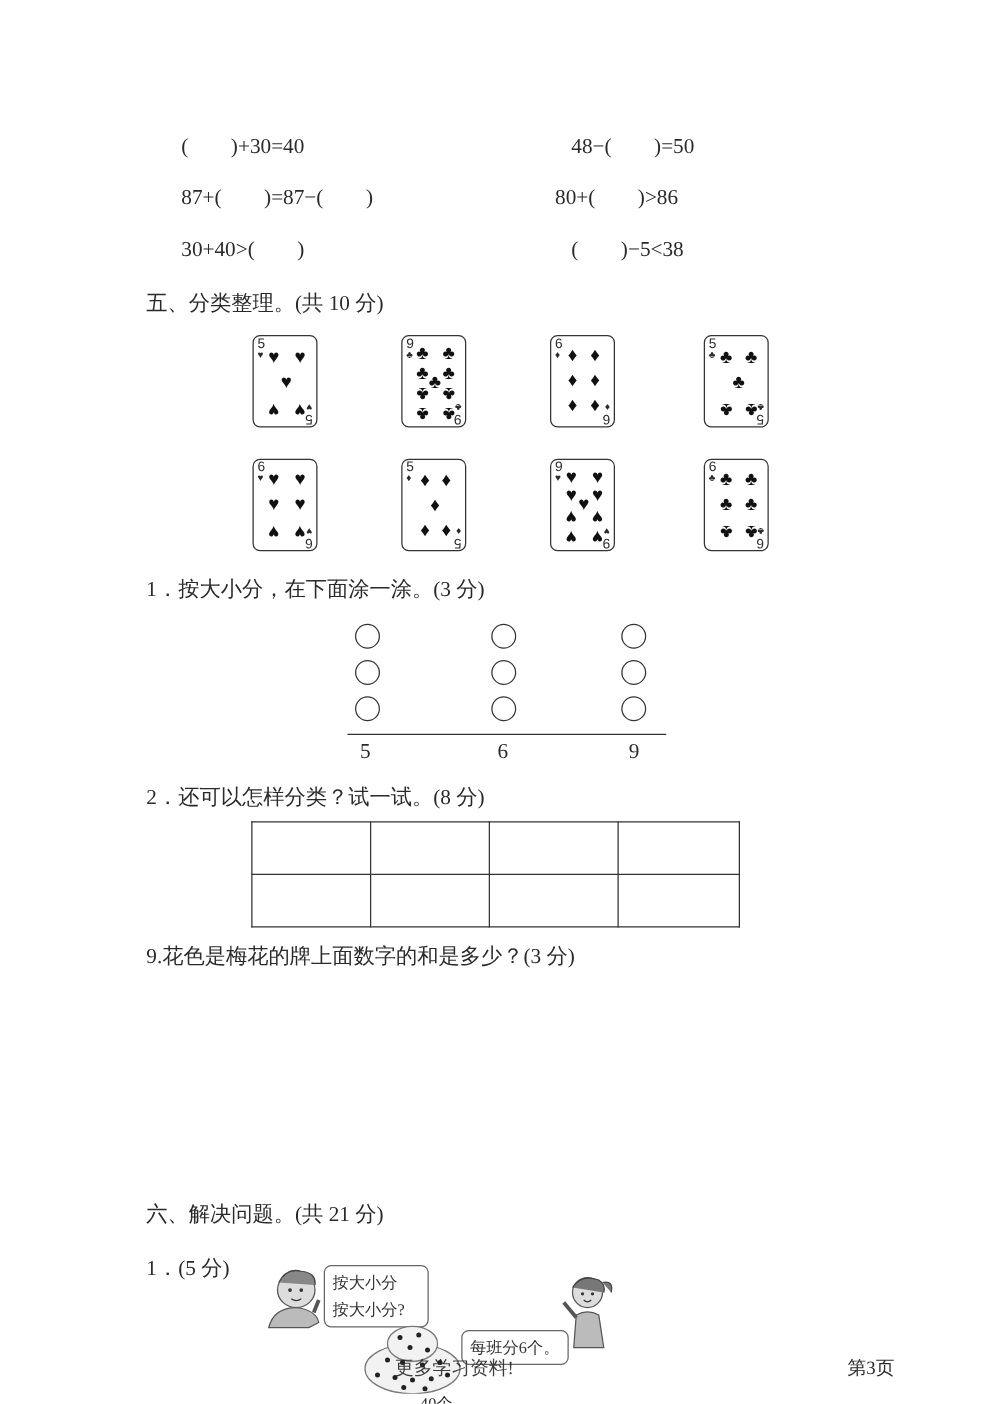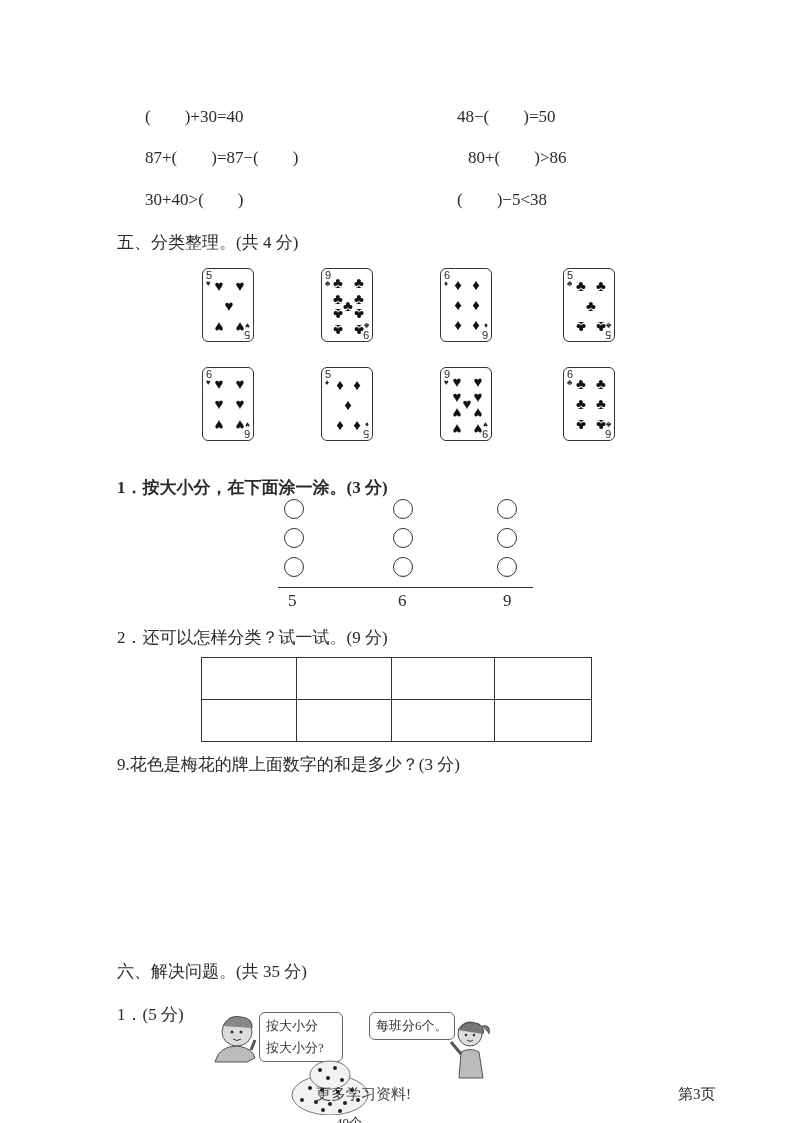--- a/index.html
+++ b/index.html
@@ -24,24 +24,24 @@
             font-size: 13px; line-height: 22px; padding: 2px 6px; color: #333; }
   .footer { position: absolute; font-size: 15px; }
 </style>
 </head>
 <body>
 
 <div class="abs eq" style="left:145px; top:107px;">(        )+30=40</div>
 <div class="abs eq" style="left:145px; top:148px;">87+(        )=87−(        )</div>
 <div class="abs eq" style="left:145px; top:190px;">30+40&gt;(        )</div>
 <div class="abs eq" style="left:457px; top:107px;">48−(        )=50</div>
-<div class="abs eq" style="left:468px; top:148px;">80+(        )&gt;86</div>
+<div class="abs eq" style="left:444px; top:148px;">80+(        )&gt;86</div>
 <div class="abs eq" style="left:457px; top:190px;">(        )−5&lt;38</div>
 
-<div class="abs heading" style="left:117px; top:231px;">五、分类整理。(共 4 分)</div>
+<div class="abs heading" style="left:117px; top:231px;">五、分类整理。(共 10 分)</div>
 
 <div class="card" style="left:202px; top:268px;">
   <span class="rank-tl">5</span>
   <span class="suit-tl">♥</span>
   <span class="pip" style="left:8px;top:10px;">♥</span>
   <span class="pip" style="left:29px;top:10px;">♥</span>
   <span class="pip" style="left:18px;top:30px;">♥</span>
   <span class="pip inv" style="left:8px;top:50px;">♥</span>
   <span class="pip inv" style="left:29px;top:50px;">♥</span>
   <span class="suit-br">♥</span>
@@ -136,62 +136,62 @@
   <span class="pip" style="left:9px;top:9px;">♣</span>
   <span class="pip" style="left:29px;top:9px;">♣</span>
   <span class="pip" style="left:9px;top:29px;">♣</span>
   <span class="pip" style="left:29px;top:29px;">♣</span>
   <span class="pip inv" style="left:9px;top:49px;">♣</span>
   <span class="pip inv" style="left:29px;top:49px;">♣</span>
   <span class="suit-br">♣</span>
   <span class="rank-br">6</span>
 </div>
 
-<div class="abs heading" style="left:117px; top:476px;font-weight:bold;">1．按大小分，在下面涂一涂。(3 分)</div>
+<div class="abs heading" style="left:117px; top:460px;">1．按大小分，在下面涂一涂。(3 分)</div>
 
 <div>
 
   <div class="circle" style="left:284px; top:499px;"></div>
   <div class="circle" style="left:284px; top:528px;"></div>
   <div class="circle" style="left:284px; top:557px;"></div>
 
   <div class="circle" style="left:393px; top:499px;"></div>
   <div class="circle" style="left:393px; top:528px;"></div>
   <div class="circle" style="left:393px; top:557px;"></div>
 
   <div class="circle" style="left:497px; top:499px;"></div>
   <div class="circle" style="left:497px; top:528px;"></div>
   <div class="circle" style="left:497px; top:557px;"></div>
   <div class="abs" style="left:278px; top:587px; width:255px; height:0; border-top:1.3px solid #333;"></div>
   <div class="axis-label" style="left:288px; top:591px;">5</div>
   <div class="axis-label" style="left:398px; top:591px;">6</div>
   <div class="axis-label" style="left:503px; top:591px;">9</div>
 </div>
 
-<div class="abs heading" style="left:117px; top:626px;">2．还可以怎样分类？试一试。(9 分)</div>
+<div class="abs heading" style="left:117px; top:626px;">2．还可以怎样分类？试一试。(8 分)</div>
 <table class="grid" style="left:201px; top:657px; width:391px;">
   <tbody>
       <tr>
     <td style="width:94px;"></td>
     <td style="width:94px;"></td>
     <td style="width:103px;"></td>
     <td style="width:96px;"></td>
   </tr>
   <tr>
     <td></td>
     <td></td>
     <td></td>
     <td></td>
   </tr>
 </tbody>
   </table>
 
 <div class="abs heading" style="left:117px; top:753px;">9.花色是梅花的牌上面数字的和是多少？(3 分)</div>
 
-<div class="abs heading" style="left:117px; top:960px;">六、解决问题。(共 35 分)</div>
+<div class="abs heading" style="left:117px; top:960px;">六、解决问题。(共 21 分)</div>
 <div class="abs heading" style="left:117px; top:1003px;">1．(5 分)</div>
 
 <div class="abs" style="left:207px; top:1012px; width:55px; height:55px;">
   <svg width="55" height="55" viewBox="0 0 55 55">
     <ellipse cx="30" cy="20" rx="15" ry="14" fill="#ddd" stroke="#555" stroke-width="1"></ellipse>
     <path d="M16 14 Q22 2 34 5 Q46 6 45 16" fill="#888" stroke="#444"></path>
     <circle cx="25" cy="20" r="1.5" fill="#333"></circle>
     <circle cx="34" cy="20" r="1.5" fill="#333"></circle>
     <path d="M26 27 Q30 30 34 27" fill="none" stroke="#333"></path>
     <path d="M8 50 Q12 34 30 34 Q46 36 48 46 L40 50 Z" fill="#bbb" stroke="#555"></path>
@@ -220,21 +220,21 @@
       <circle cx="26" cy="42" r="2"></circle>
         <circle cx="40" cy="44" r="2"></circle>
         <circle cx="55" cy="43" r="2"></circle>
       <circle cx="68" cy="40" r="2"></circle>
         <circle cx="33" cy="50" r="2"></circle>
         <circle cx="50" cy="51" r="2"></circle>
     </g>
   </svg>
 </div>
 
-<div class="bubble" style="left:369px; top:1012px; width:72px;">
+<div class="bubble" style="left:369px; top:1064px; width:72px;">
   <div>每班分6个。</div>
 </div>
 <div class="abs" style="left:445px; top:1018px; width:50px; height:64px;">
   <svg width="50" height="64" viewBox="0 0 50 64">
     <ellipse cx="25" cy="16" rx="12" ry="12" fill="#ddd" stroke="#555"></ellipse>
     <path d="M13 12 Q20 1 34 6 Q40 10 38 16" fill="#777" stroke="#444"></path>
     <path d="M37 8 Q46 6 44 16" fill="#777" stroke="#444"></path>
     <circle cx="21" cy="17" r="1.3" fill="#333"></circle>
     <circle cx="29" cy="17" r="1.3" fill="#333"></circle>
     <path d="M22 22 Q25 25 28 22" fill="none" stroke="#333"></path>

